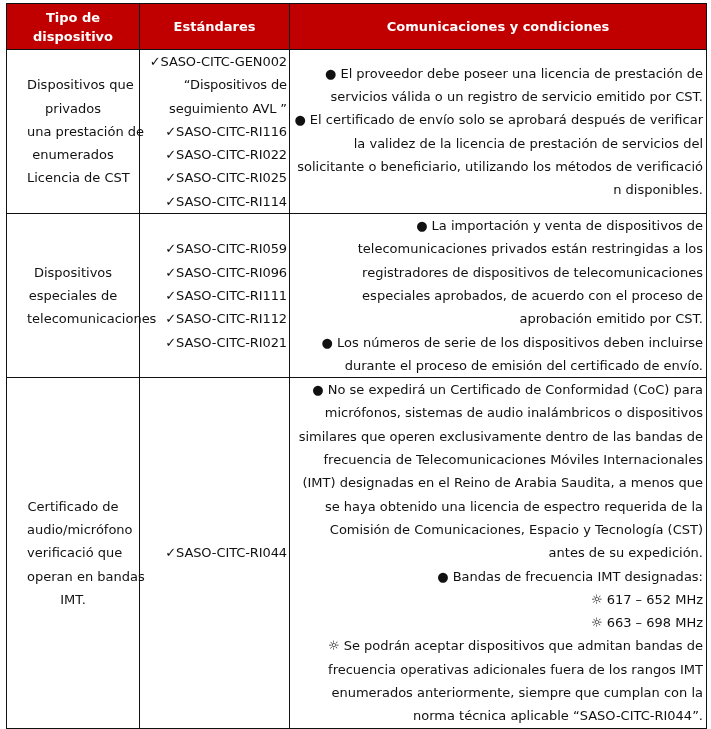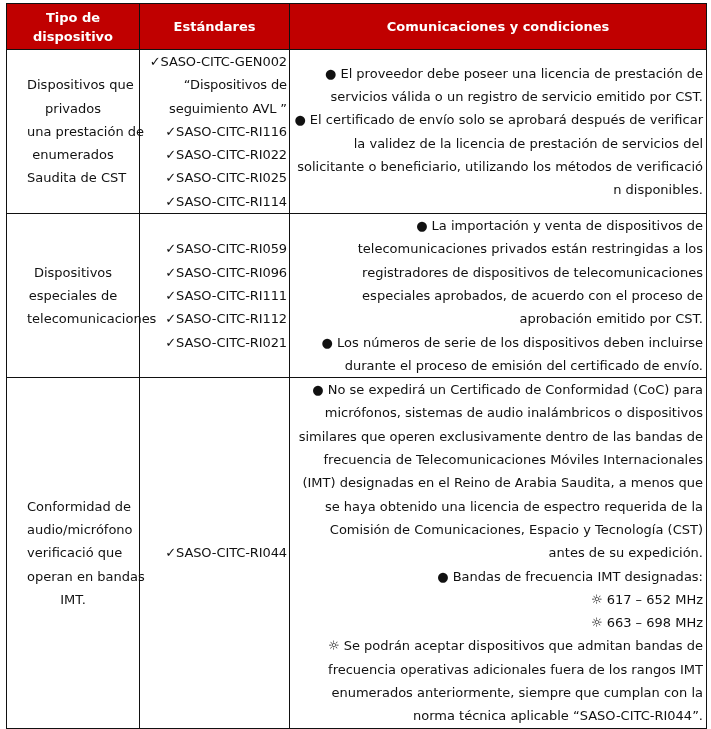--- a/index.html
+++ b/index.html
@@ -40,21 +40,21 @@
       <th>Comunicaciones y condiciones</th>
     </tr>
   </thead>
   <tbody>
     <tr class="r1">
       <td class="dev">
         <span class="line">Dispositivos que</span>
         <span class="line">privados</span>
         <span class="line">una prestación de</span>
         <span class="line">enumerados</span>
-        <span class="line">Saudita de CST</span>
+        <span class="line">Licencia de CST</span>
       </td>
       <td class="std">
         <span class="line">✓SASO-CITC-GEN002</span>
         <span class="line">“Dispositivos de</span>
         <span class="line">seguimiento AVL ”</span>
         <span class="line">✓SASO-CITC-RI116</span>
         <span class="line">✓SASO-CITC-RI022</span>
         <span class="line">✓SASO-CITC-RI025</span>
         <span class="line">✓SASO-CITC-RI114</span>
       </td>
@@ -76,21 +76,21 @@
         <span class="line">✓SASO-CITC-RI112</span>
         <span class="line">✓SASO-CITC-RI021</span>
       </td>
       <td class="proc">
         <span class="para">● La importación y venta de dispositivos de telecomunicaciones privados están restringidas a los registradores de dispositivos de telecomunicaciones especiales aprobados, de acuerdo con el proceso de aprobación emitido por CST.</span>
         <span class="para">● Los números de serie de los dispositivos deben incluirse durante el proceso de emisión del certificado de envío.</span>
       </td>
     </tr>
     <tr class="r3">
       <td class="dev">
-        <span class="line">Conformidad de</span>
+        <span class="line">Certificado de</span>
         <span class="line">audio/micrófono</span>
         <span class="line">verificació que</span>
         <span class="line">operan en bandas</span>
         <span class="line">IMT.</span>
       </td>
       <td class="std">
         <span class="line">✓SASO-CITC-RI044</span>
       </td>
       <td class="proc">
         <span class="para">● No se expedirá un Certificado de Conformidad (CoC) para micrófonos, sistemas de audio inalámbricos o dispositivos similares que operen exclusivamente dentro de las bandas de frecuencia de Telecomunicaciones Móviles Internacionales (IMT) designadas en el Reino de Arabia Saudita, a menos que se haya obtenido una licencia de espectro requerida de la Comisión de Comunicaciones, Espacio y Tecnología (CST) antes de su expedición.</span>

